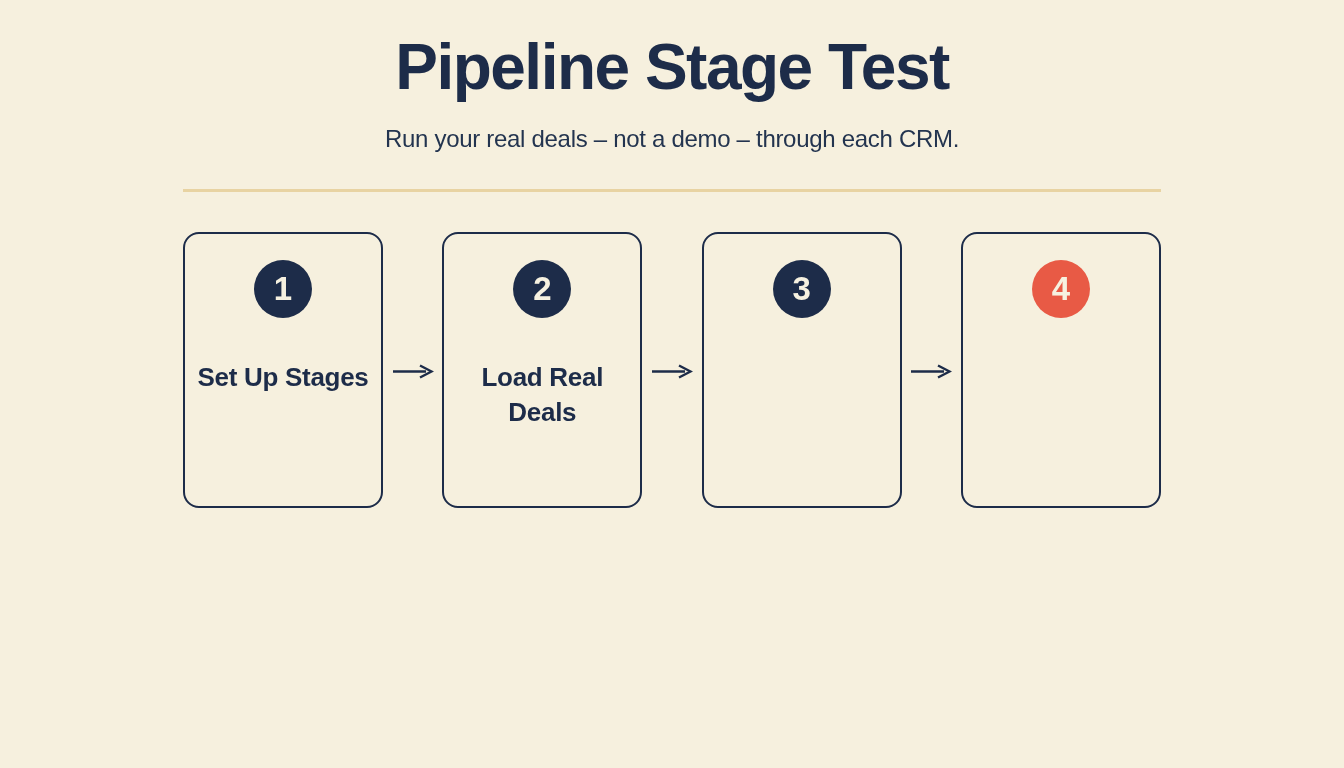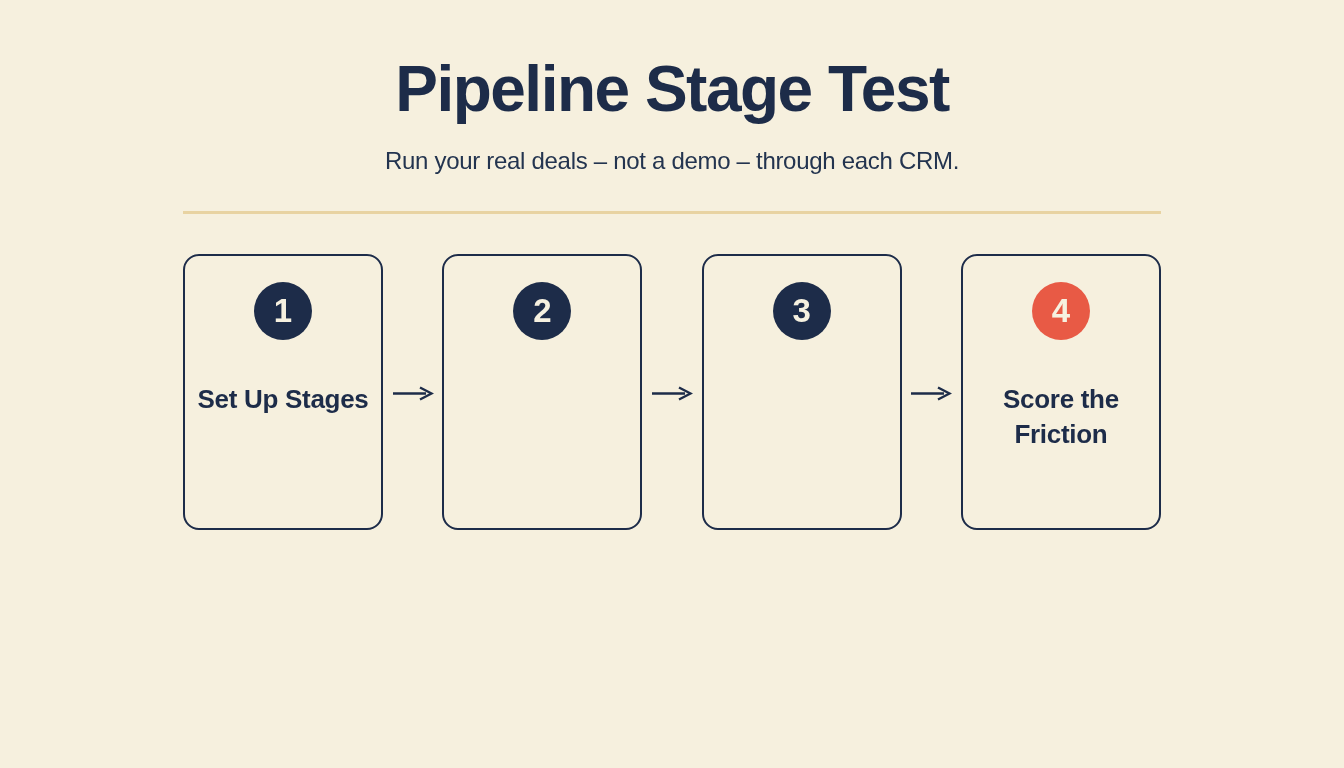--- a/index.html
+++ b/index.html
@@ -11,21 +11,21 @@
   }
   *{margin:0;padding:0;box-sizing:border-box;}
   html,body{width:1344px;height:768px;overflow:hidden;}
   body{
     background:var(--bg);
     font-family:"Liberation Sans", sans-serif;
     color:var(--navy);
   }
   .canvas{
     width:1344px;height:768px;
-    padding-top:56px;
+    padding-top:34px;
   }
   .title{
     text-align:center;
     font-size:64px;
     font-weight:800;
     letter-spacing:-1.5px;
     color:var(--navy);
     line-height:1.05;
   }
   .subtitle{
@@ -109,20 +109,21 @@
 
     <div class="arrow-gap">
       <svg width="42" height="17" viewBox="0 0 42 17">
         <line x1="1" y1="8.5" x2="34" y2="8.5" stroke="#1d2c49" stroke-width="2.4"></line>
         <path d="M28 2.5 L39.5 8.5 L28 14.5" fill="none" stroke="#1d2c49" stroke-width="2.4" stroke-linejoin="miter"></path>
       </svg>
     </div>
 
     <div class="step-card">
       <div class="num-circle" style="background: rgb(29, 44, 73);">2</div>
+      <div class="step-label">Load Real Deals</div>
     </div>
 
     <div class="arrow-gap">
       <svg width="42" height="17" viewBox="0 0 42 17">
         <line x1="1" y1="8.5" x2="34" y2="8.5" stroke="#1d2c49" stroke-width="2.4"></line>
         <path d="M28 2.5 L39.5 8.5 L28 14.5" fill="none" stroke="#1d2c49" stroke-width="2.4" stroke-linejoin="miter"></path>
       </svg>
     </div>
 
     <div class="step-card">
@@ -131,17 +132,16 @@
 
     <div class="arrow-gap">
       <svg width="42" height="17" viewBox="0 0 42 17">
         <line x1="1" y1="8.5" x2="34" y2="8.5" stroke="#1d2c49" stroke-width="2.4"></line>
         <path d="M28 2.5 L39.5 8.5 L28 14.5" fill="none" stroke="#1d2c49" stroke-width="2.4" stroke-linejoin="miter"></path>
       </svg>
     </div>
 
     <div class="step-card">
       <div class="num-circle" style="background: rgb(232, 90, 69);">4</div>
-      <div class="step-label">Score the Friction</div>
     </div>
 
   </div>
 </div>
 
 </body></html>

